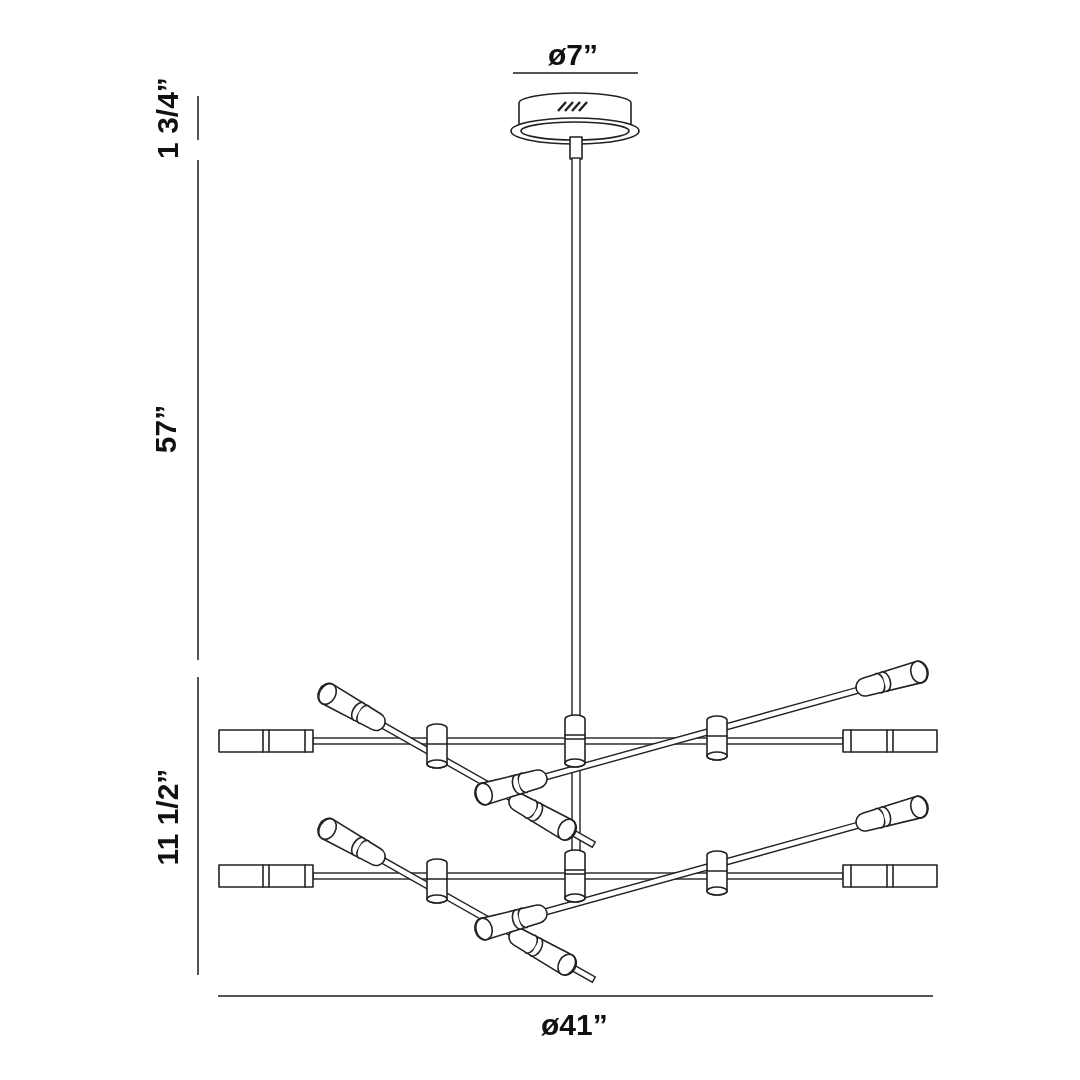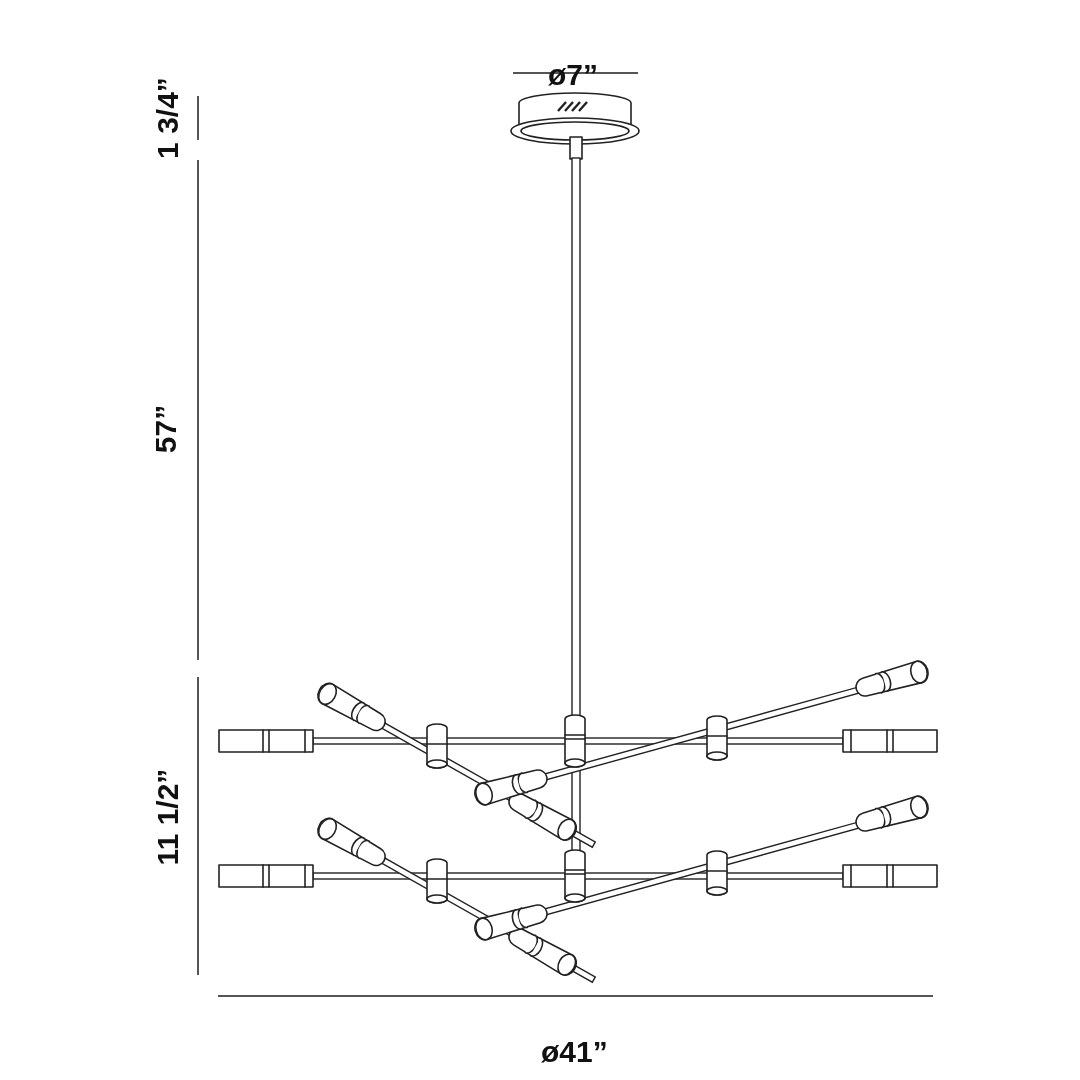--- a/index.html
+++ b/index.html
@@ -113,21 +113,21 @@
     <use href="#tier" x="575" y="876"></use>
   </g>
 
   <line class="dimline" x1="198" y1="96" x2="198" y2="140"></line>
   <line class="dimline" x1="198" y1="160" x2="198" y2="660"></line>
   <line class="dimline" x1="198" y1="677" x2="198" y2="975"></line>
 
   <line class="dimline" x1="218" y1="996" x2="933" y2="996"></line>
 </svg>
 
-<div class="dim-text" style="left:548px; top:38px;margin-top:20px;">ø7”</div>
+<div class="dim-text" style="left:548px; top:38px;">ø7”</div>
 
 <div class="dim-text v" style="left:108px; top:101px; width:120px; text-align:center;">1 3/4”</div>
 
 <div class="dim-text v" style="left:126px; top:412px; width:80px; text-align:center;">57”</div>
 
 <div class="dim-text v" style="left:98px; top:800px; width:140px; text-align:center;">11 1/2”</div>
 
-<div class="dim-text" style="left:541px; top:1008px;margin-top:27px;">ø41”</div>
+<div class="dim-text" style="left:541px; top:1008px;">ø41”</div>
 
 </body></html>

